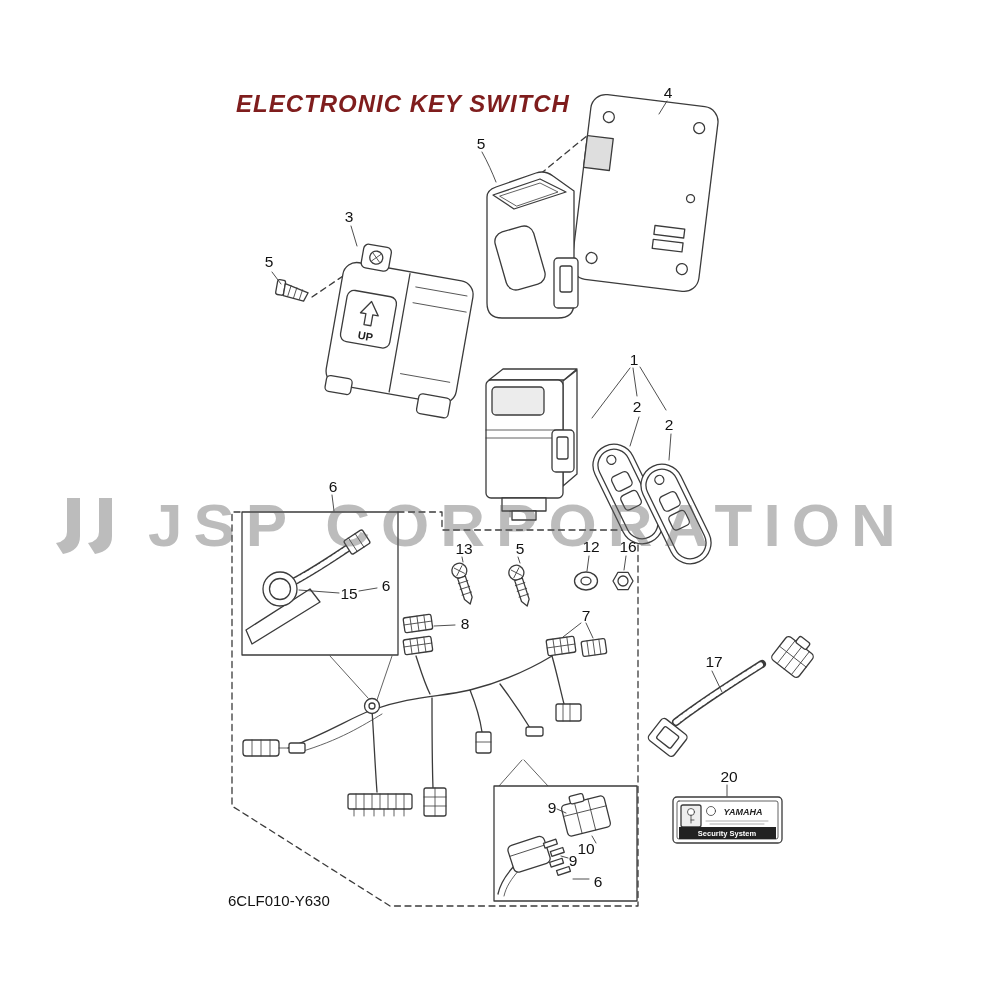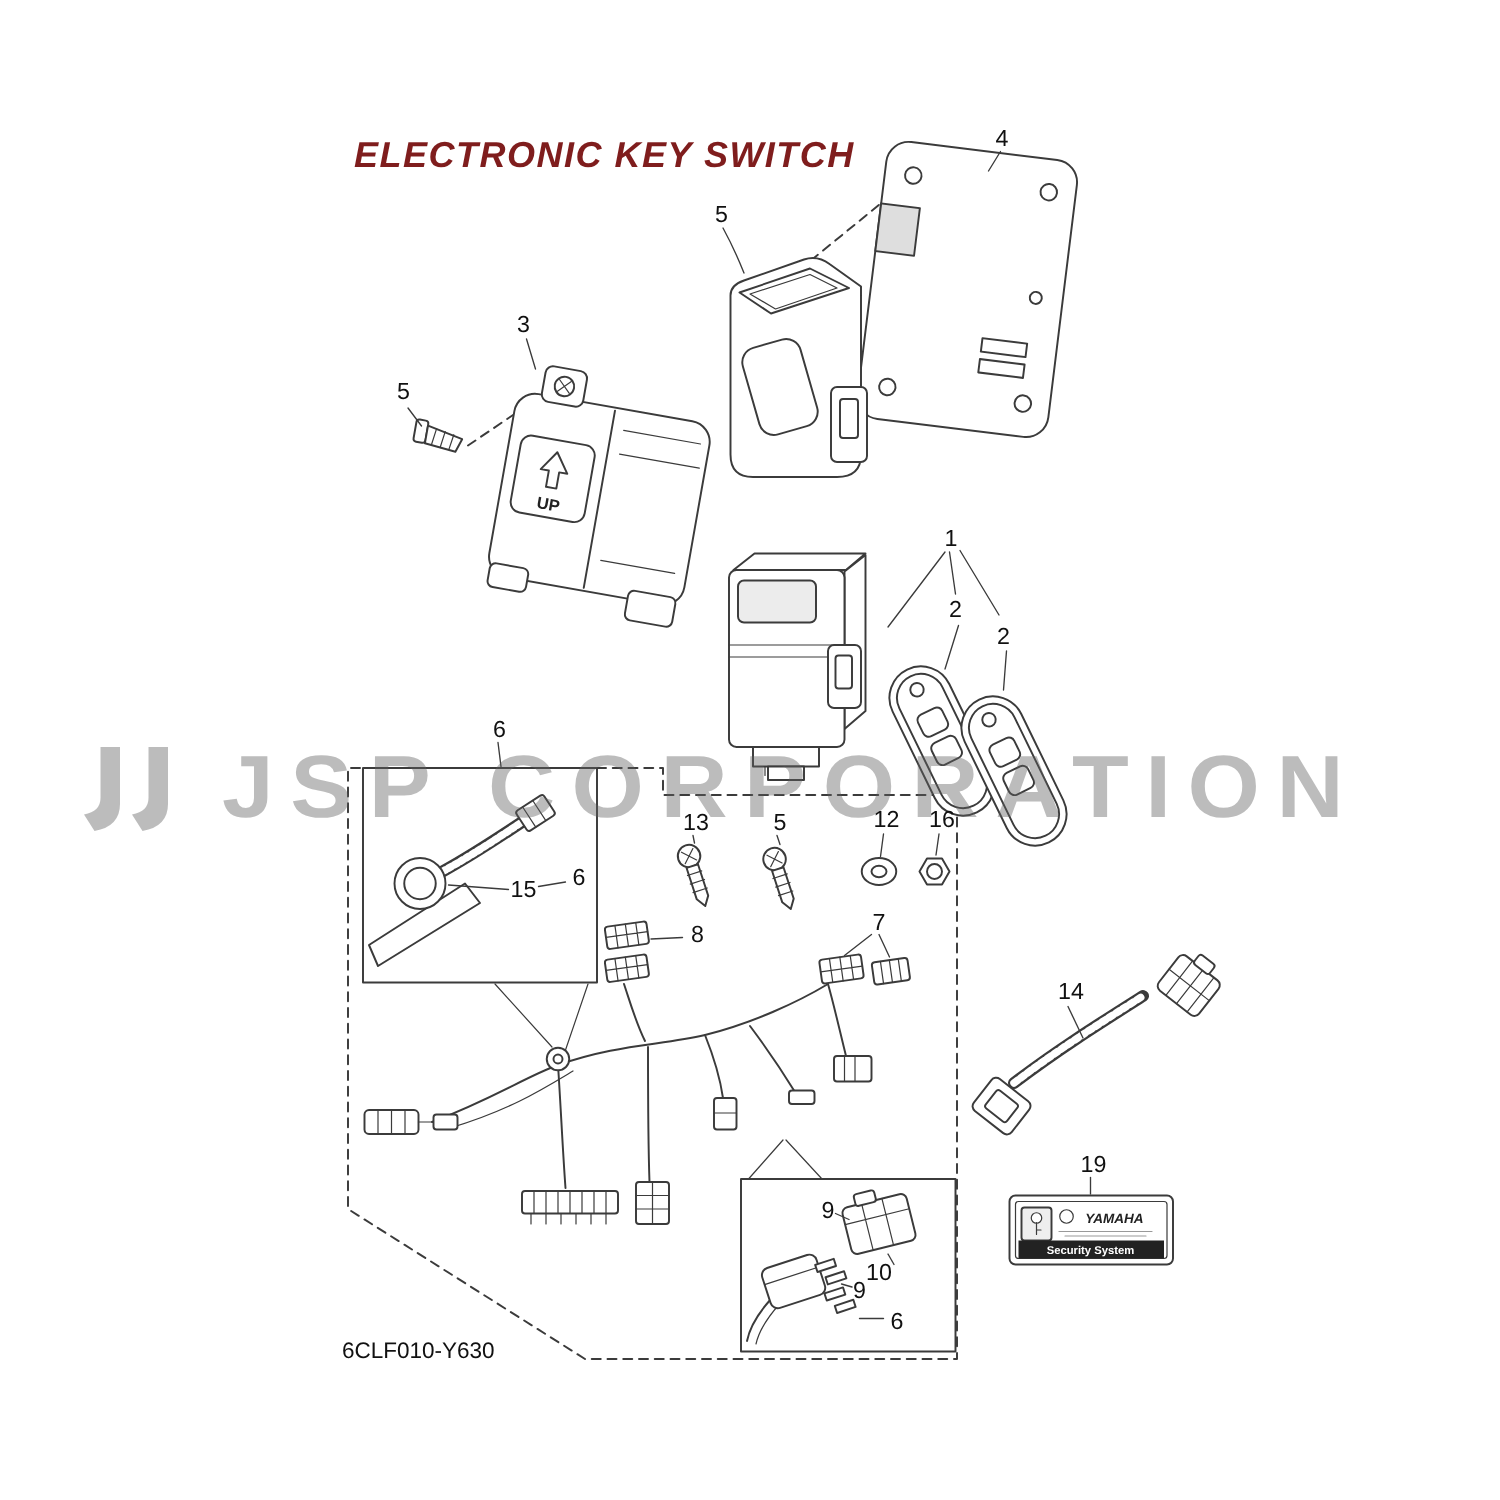--- a/index.html
+++ b/index.html
@@ -295,22 +295,22 @@
       <div class="part-label" style="left: 669px; top: 425px;">2</div>
       <div class="part-label" style="left: 333px; top: 487px;">6</div>
       <div class="part-label" style="left: 349px; top: 594px;">15</div>
       <div class="part-label" style="left: 386px; top: 586px;">6</div>
       <div class="part-label" style="left: 464px; top: 549px;">13</div>
       <div class="part-label" style="left: 520px; top: 549px;">5</div>
       <div class="part-label" style="left: 591px; top: 547px;">12</div>
       <div class="part-label" style="left: 628px; top: 547px;">16</div>
       <div class="part-label" style="left: 465px; top: 624px;">8</div>
       <div class="part-label" style="left: 586px; top: 616px;">7</div>
-      <div class="part-label" style="left: 714px; top: 662px;">14</div>
-      <div class="part-label" style="left: 729px; top: 777px;">19</div>
+      <div class="part-label" style="left: 714px; top: 662px;">17</div>
+      <div class="part-label" style="left: 729px; top: 777px;">20</div>
       <div class="part-label" style="left: 552px; top: 808px;">9</div>
       <div class="part-label" style="left: 586px; top: 849px;">10</div>
       <div class="part-label" style="left: 573px; top: 861px;">9</div>
       <div class="part-label" style="left: 598px; top: 882px;">6</div>
     </div>
 
   <div class="diagram-code">6CLF010-Y630</div>
 
 </div>
 

